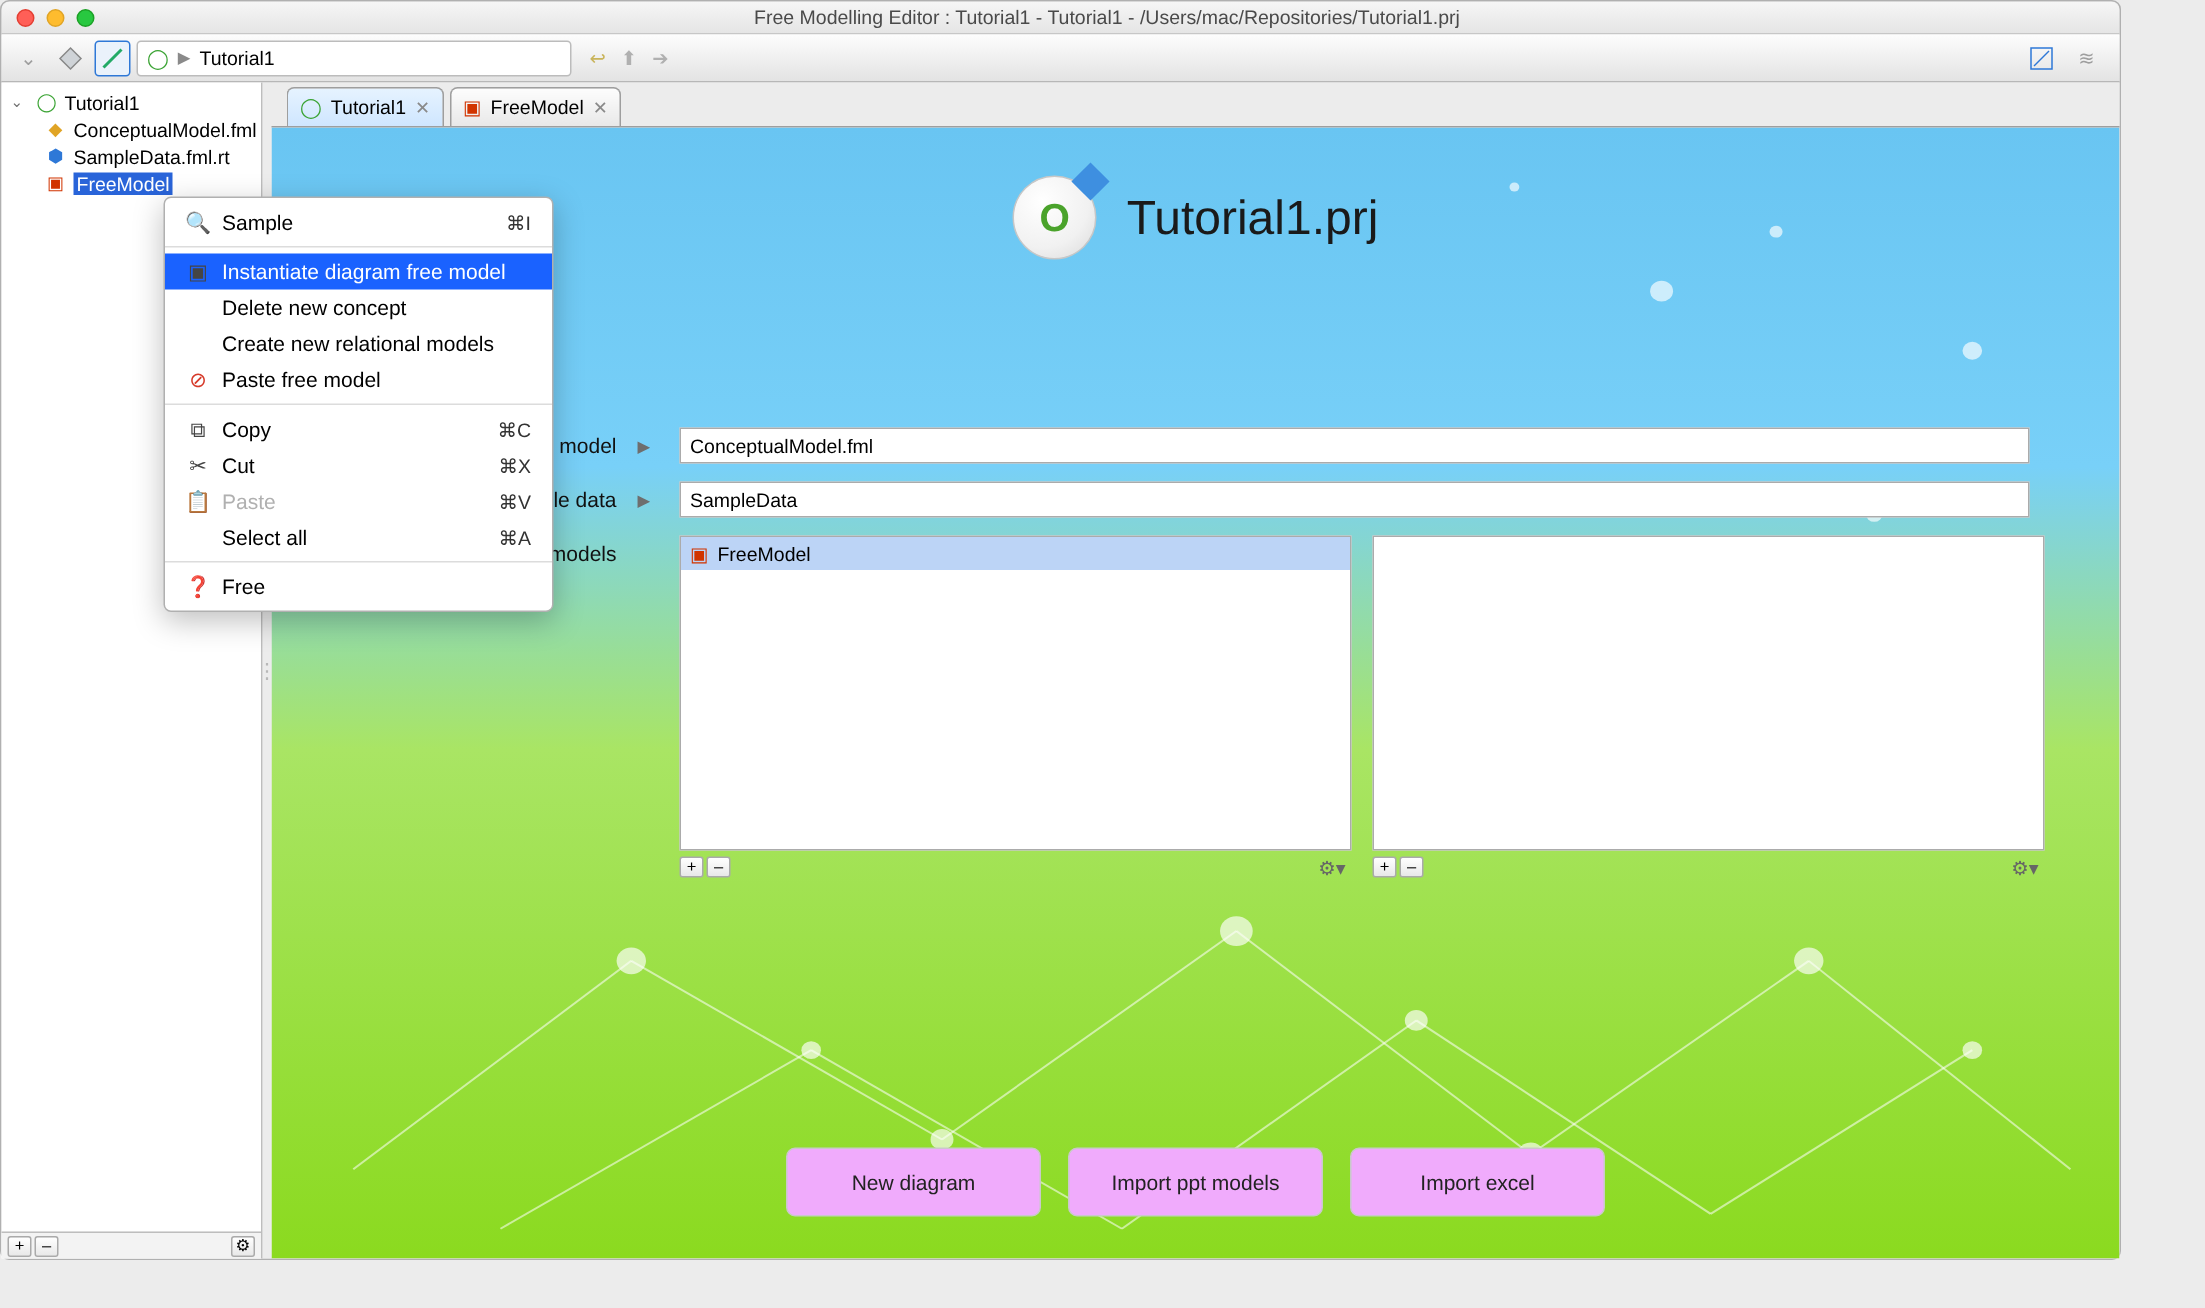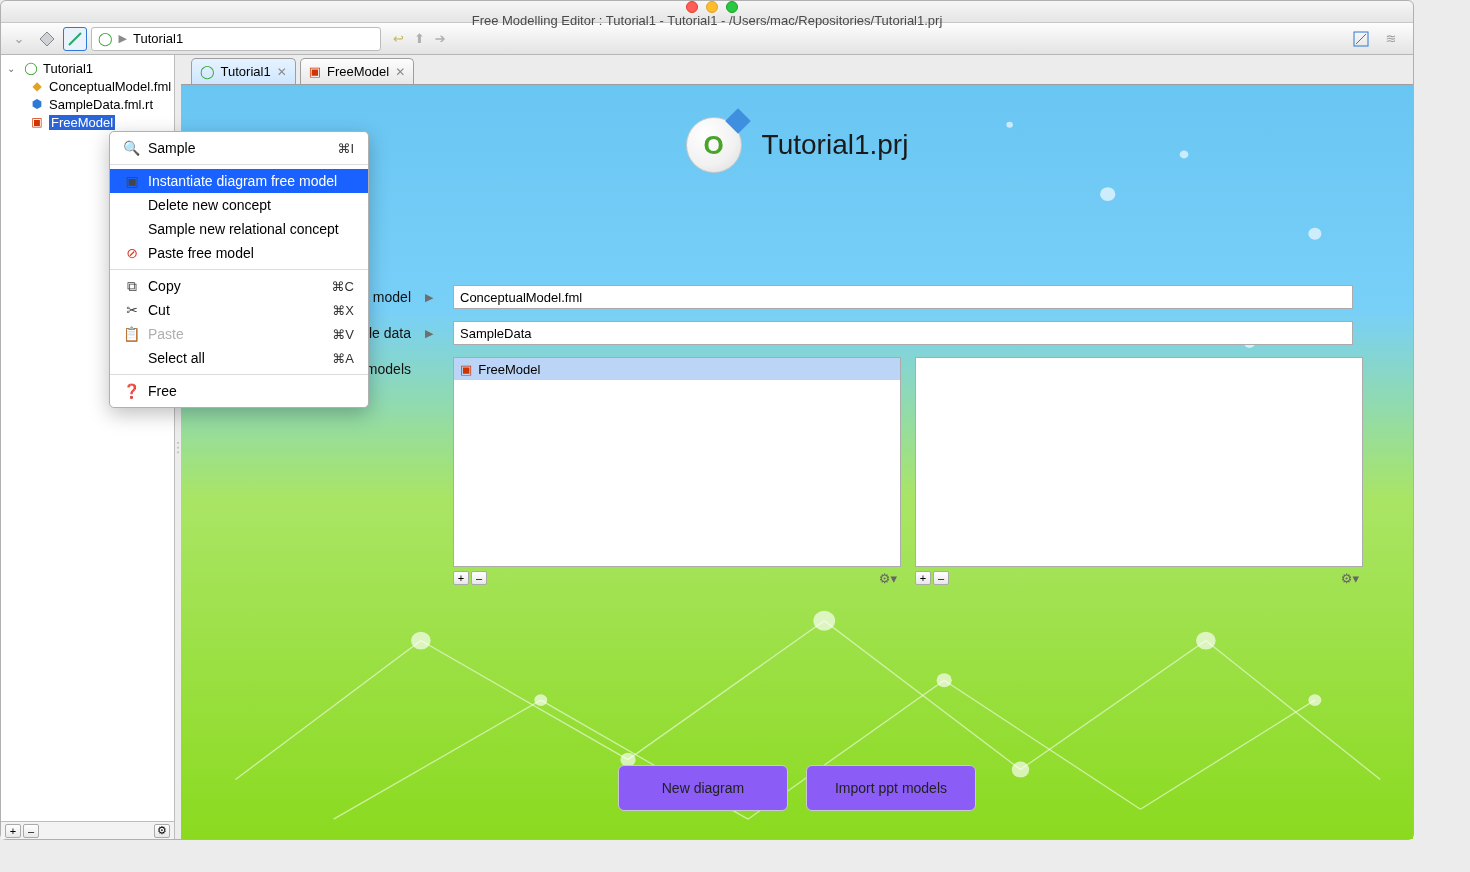--- a/index.html
+++ b/index.html
@@ -1,20 +1,20 @@
 <!DOCTYPE html>
 <html><head>
 <meta charset="utf-8">
 <style>
 * { box-sizing: border-box; margin: 0; padding: 0; font-family: "Lucida Grande", "Helvetica Neue", Arial, sans-serif; }
 body { width: 1470px; height: 872px; background: #ececec; overflow: hidden; font-size: 13px; color: #000; }
 .window { width: 1414px; height: 840px; background: #ececec; border: 1px solid #b0b0b0; border-radius: 6px; position: relative; }
 
 
-.titlebar { height: 22px; background: linear-gradient(#f6f6f6,#e5e5e5); border-bottom: 1px solid #c7c7c7; display:flex; align-items:center; border-radius:6px 6px 0 0;flex-direction:column; }
+.titlebar { height: 22px; background: linear-gradient(#f6f6f6,#e5e5e5); border-bottom: 1px solid #c7c7c7; display:flex; align-items:center; border-radius:6px 6px 0 0; }
 .traffic { display:flex; gap:8px; padding-left:10px; }
 .traffic span { width:12px; height:12px; border-radius:50%; display:inline-block; }
 .tr-close{background:#ff5f57;border:1px solid #e33e32;}
 .tr-min{background:#febc2e;border:1px solid #e0a425;}
 .tr-max{background:#28c840;border:1px solid #1ba125;}
 .titlebar .title { flex:1; text-align:center; font-size:13px; color:#4a4a4a; }
 
 
 .toolbar { height:32px; background: linear-gradient(#fdfdfd,#e3e3e3); border-bottom:1px solid #b7b7b7; display:flex; align-items:center; padding:0 6px; gap:4px;}
 .tb-ico { width:24px; height:24px; display:flex; align-items:center; justify-content:center; border-radius:3px; }
@@ -50,39 +50,39 @@
 .page-bg { position:absolute; inset:0; background: linear-gradient(180deg, #69c5f2 0%, #78d0f8 30%, #a9e564 55%, #8bda1f 100%); }
 .page-bg svg { position:absolute; inset:0; width:100%; height:100%; }
 .dot { fill:rgba(255,255,255,0.65); }
 .ln { stroke:rgba(255,255,255,0.55); stroke-width:1.3; }
 
 .page-inner { position:relative; z-index:1; height:100%; }
 
 .proj-header { display:flex; align-items:center; justify-content:center; height:120px; gap:20px;}
 .proj-ico { width:56px; height:56px; border-radius:50%; background:radial-gradient(circle at 35% 30%, #fff 0%, #f1f1f1 60%, #d9d9d9 100%); border:1px solid #c7c7c7; display:flex; align-items:center; justify-content:center; font-size:26px; font-weight:bold; color:#4aa32b; position:relative;}
 .proj-ico .leaf{position:absolute; top:-6px; right:-6px; width:18px; height:18px; background:#3e8fe0; transform:rotate(45deg);}
-.proj-title { font-size:28px; color:#1a1a1a; }
+.proj-title { font-size:32px; color:#1a1a1a; }
 
 .form-area { padding: 80px 50px 10px 80px; }
 .form-row { display:flex; align-items:center; margin-bottom:12px; gap:14px;}
 .form-label { width:150px; text-align:right; font-size:14px; color:#111;}
 .arrowbtn { width:14px; color:#6e6e6e; font-size:11px; }
 .form-field { flex:1; max-width:900px; height:24px; border:1px solid #ababab; background:#fff; padding:0 6px; display:flex; align-items:center; font-size:13px;}
 
 .lists-row { display:flex; align-items:flex-start; gap:14px; }
 .lists-row .form-label { padding-top:4px;}
 .listbox-wrap { display:flex; flex-direction:column; }
 .listbox { width:448px; height:210px; border:1px solid #ababab; background:#fff; overflow:auto;}
 .listbox .item { display:flex; align-items:center; gap:6px; height:22px; padding:0 6px; font-size:13px;}
 .listbox .item.sel { background:#bcd4f6; }
 .listbox-footer { height:20px; display:flex; align-items:center; gap:2px; padding-top:2px;}
 .gear { margin-left:auto; color:#666; font-size:13px; padding:0 4px;}
 
 .actions { position:absolute; bottom:28px; left:0; right:0; display:flex; justify-content:center; gap:18px;}
-.act-btn { width:170px; height:46px; border:1px solid #c9c9c9; background:#8b5cf6; border-radius:6px; display:flex; align-items:center; justify-content:center; font-size:14px; color:#222; cursor:pointer;}
+.act-btn { width:170px; height:46px; border:1px solid #c9c9c9; background:#f0abfc; border-radius:6px; display:flex; align-items:center; justify-content:center; font-size:14px; color:#222; cursor:pointer;}
 
 
 .ctx { position:absolute; top:130px; left:108px; width:260px; background:#fff; border:1px solid #b0b0b0; border-radius:5px; box-shadow:0 6px 20px rgba(0,0,0,0.25); padding:4px 0; z-index:100; font-size:14px;}
 .ctx .mi { height:24px; display:flex; align-items:center; padding:0 14px; gap:8px; cursor:default;}
 .ctx .mi .ico { width:16px; display:inline-flex; justify-content:center; color:#454545;}
 .ctx .mi .short { margin-left:auto; color:#333; font-size:13px;}
 .ctx .mi.hi { background:#1a62ff; color:#fff; }
 .ctx .mi.disabled { color:#b0b0b0; }
 .ctx hr { border:none; border-top:1px solid #dcdcdc; margin:4px 0;}
 
@@ -262,20 +262,21 @@
                   <div class="mini-btn">–</div>
                   <span class="gear">⚙▾</span>
                 </div>
               </div>
             </div>
           </div>
 
           <div class="actions">
             <div class="act-btn">New diagram</div>
             <div class="act-btn">Import ppt models</div>
+            <div class="act-btn">Import excel</div>
           </div>
         </div>
       </div>
     </div>
   </div>
 
   <div class="ctx">
     <div class="mi">
       <span class="ico">🔍</span>
       <span>Sample</span>
@@ -285,21 +286,21 @@
     <div class="mi hi">
       <span class="ico">▣</span>
       <span>Instantiate diagram free model</span>
     </div>
     <div class="mi">
       <span class="ico"></span>
       <span>Delete new concept</span>
     </div>
     <div class="mi">
       <span class="ico"></span>
-      <span>Sample new relational concept</span>
+      <span>Create new relational models</span>
     </div>
     <div class="mi">
       <span class="ico" style="color:#d63a2a;">⊘</span>
       <span>Paste free model</span>
     </div>
     <hr>
     <div class="mi">
       <span class="ico">⧉</span>
       <span>Copy</span>
       <span class="short">⌘C</span>

